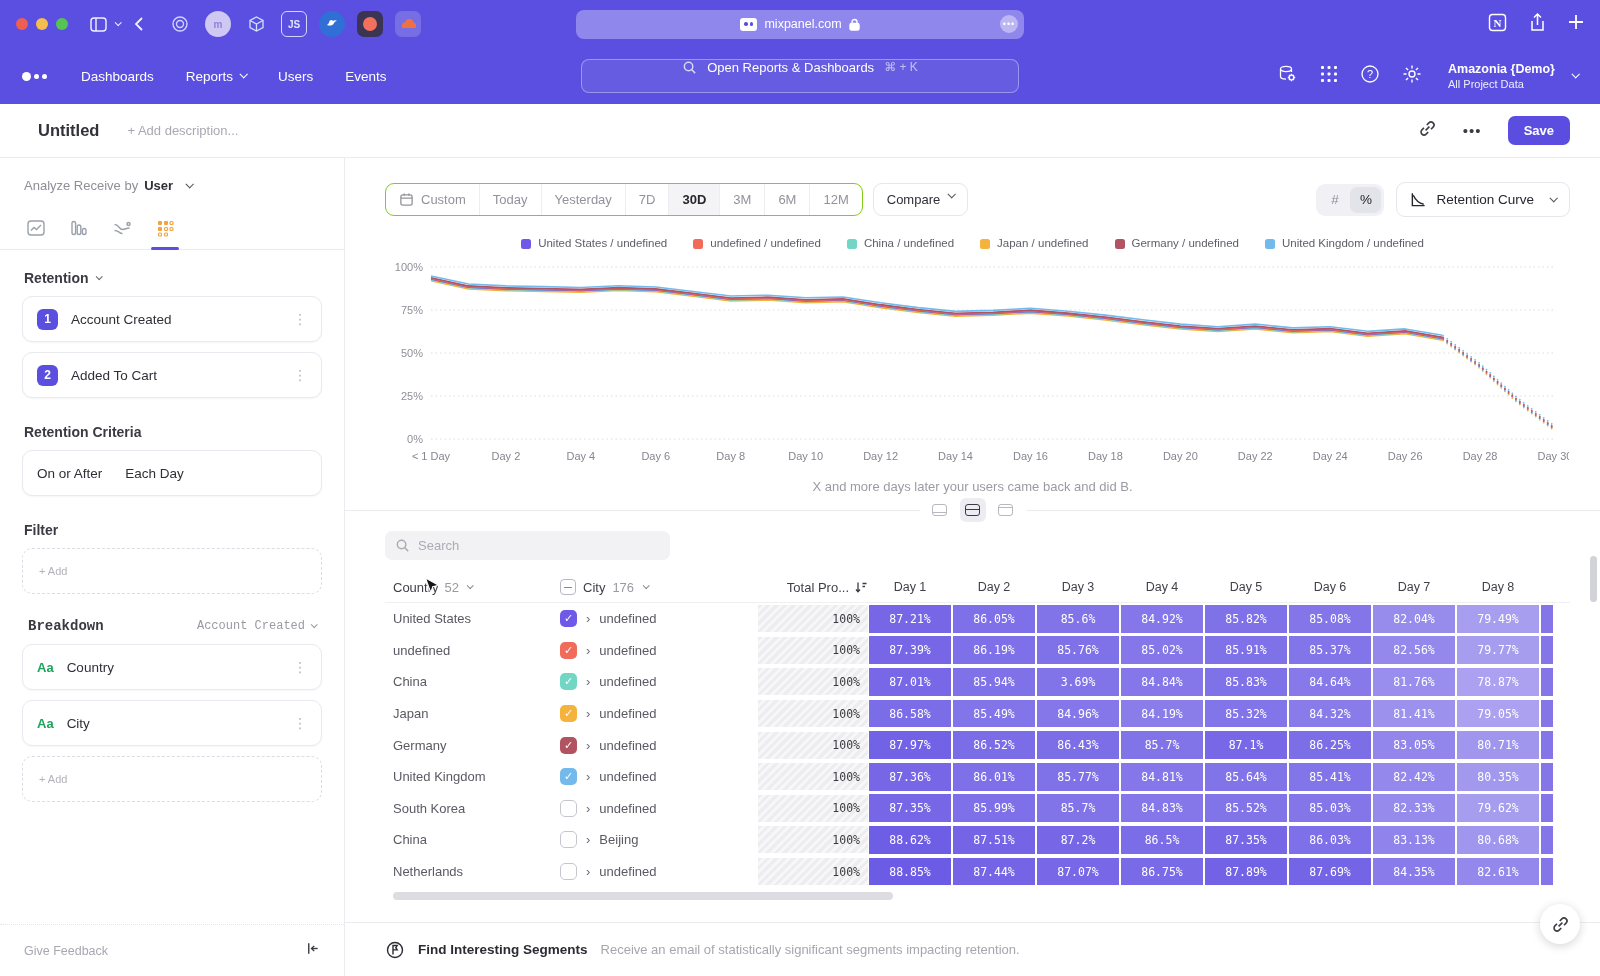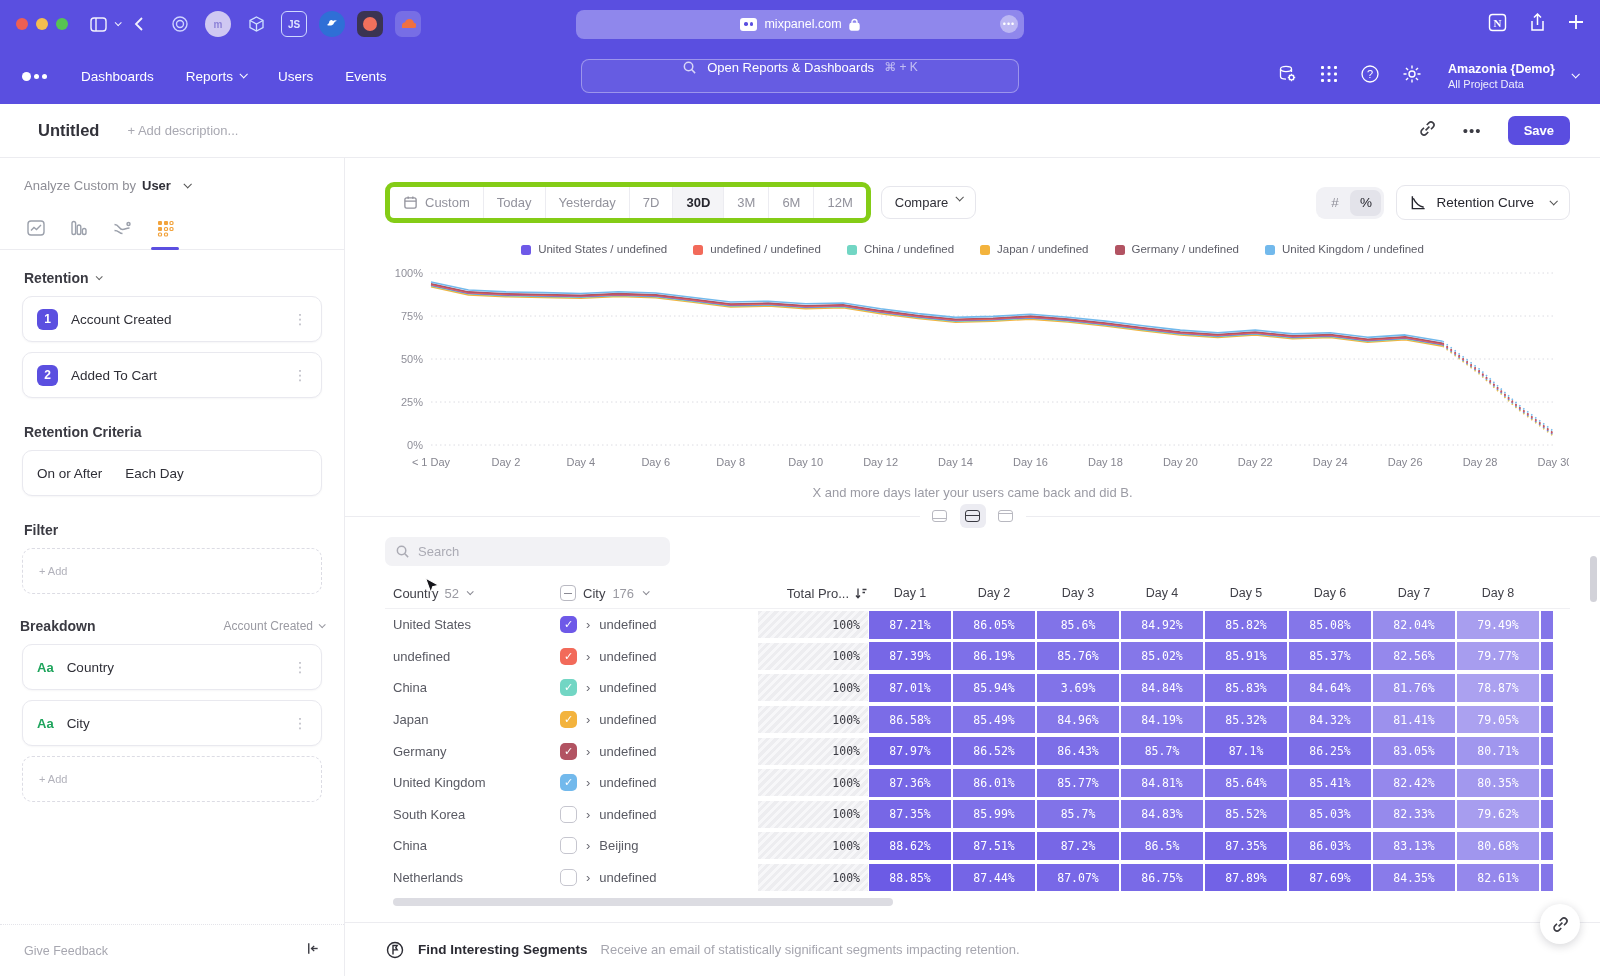--- a/index.html
+++ b/index.html
@@ -55,29 +55,29 @@
   .sb-tab { width:43px; height:42px; display:flex; align-items:center; justify-content:center; position:relative; }
   .sb-tab.active:after { content:""; position:absolute; bottom:-1px; left:8px; width:28px; height:3px; background:#5b4fe0; border-radius:2px; }
   .sb-h { margin:20px 24px 10px; font-size:14px; font-weight:700; color:#3a3a42; display:flex; align-items:center; }
   .sb-h .chev { border-color:#666; }
   .card { margin:10px 22px; height:46px; border:1px solid #e9e9ef; border-radius:10px; display:flex; align-items:center; padding:0 14px; gap:13px; box-shadow:0 1px 2px rgba(25,25,60,.04); background:#fff; }
   .badge { width:21px; height:21px; border-radius:6px; background:#5b4fe0; color:#fff; font-size:12px; font-weight:700; display:flex; align-items:center; justify-content:center; flex:none; }
   .card-label { font-size:13.5px; color:#2f2f37; }
   .kebab { margin-left:auto; color:#b5b5bf; font-size:14px; line-height:1; }
   .aa { color:#1ea45c; font-weight:700; font-size:13px; }
   .add-box { margin:10px 22px; height:46px; border:1px dashed #dcdce4; border-radius:10px; display:flex; align-items:center; padding:0 16px; color:#b2b2bb; font-size:11px; }
-  .bd-head { display:flex; align-items:center; margin:24px 20px 6px; }
+  .bd-head { display:flex; align-items:center; margin:24px 28px 6px;font-family:Liberation Mono, monospace; }
   .bd-scope { margin-left:auto; font-size:12px; color:#9a9aa2; display:flex; align-items:center; }
   .bd-scope .chev { border-color:#9a9aa2; width:5px; height:5px; }
   .sb-foot { position:absolute; bottom:0; left:0; right:0; height:52px; border-top:1px dotted #e4e4ea; display:flex; align-items:center; justify-content:space-between; padding:0 24px; }
   .feedback { font-size:12.5px; color:#a7a7b0; }
 
   
   .toolbar { display:flex; align-items:center; margin:24px 30px 0 40px; }
-  .range-group { display:flex; border:5px solid #84cc16; border-radius:9px; overflow:hidden; background:#fff; }
+  .range-group { display:flex; border:1px solid #84cc16; border-radius:9px; overflow:hidden; background:#fff; }
   .range-btn { padding:8px 13px; font-size:13px; color:#92929c; border-right:1px solid #ececf1; display:flex; align-items:center; gap:7px; white-space:nowrap; }
   .range-btn:last-child { border-right:none; }
   .range-btn.active { color:#26262e; font-weight:700; background:#f4f4f7;text-align:center; }
   .compare-btn { margin-left:10px; border:1px solid #e6e6ec; border-radius:9px; padding:8px 13px; font-size:13px; color:#2f2f37; display:flex; align-items:flex-start; font-weight:500; }
   .tb-right { margin-left:auto; display:flex; align-items:center; gap:12px; }
   .fmt-group { background:#f1f1f5; border-radius:9px; padding:3px; display:flex; }
   .fmt-seg { width:31px; height:26px; display:flex; align-items:center; justify-content:center; font-size:13.5px; color:#8d8d97; border-radius:7px; }
   .fmt-seg.active { color:#1e1e26; background:#e3e3ea; font-weight:500; }
   .charttype-btn { border:1px solid #e6e6ec; border-radius:9px; padding:8px 13px; display:flex; align-items:center; gap:9px; font-size:13.5px; font-weight:500; color:#26262e; }
   .charttype-btn .chev { border-color:#555; }
@@ -287,21 +287,21 @@
         </svg></span>
     <span class="dots-h">•••</span>
     <button class="save-btn">Save</button>
   </div>
 </div>
 
 <div class="body-row">
 
   <aside class="sidebar">
     <div class="sb-analyze">
-      <span>Analyze Custom by</span>
+      <span>Analyze Receive by</span>
       <b>User</b>
       <span class="chev"></span>
     </div>
     <div class="sb-tabs">
       <span class="sb-tab">
           <svg width="20" height="20" viewBox="0 0 20 20" fill="none" stroke="#9ba0ab" stroke-width="1.4">
             <rect x="2" y="3" width="16" height="14" rx="3"></rect>
             <path d="M5 12.5l3-3 2.5 2L15 7"></path>
           </svg>
         </span>

